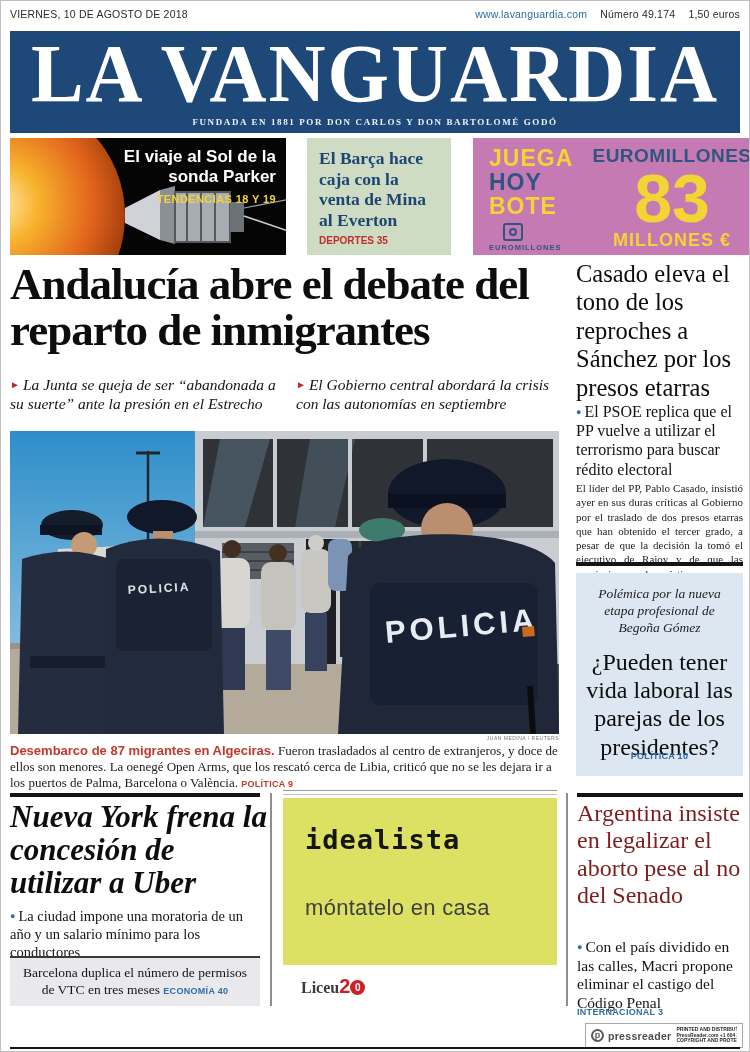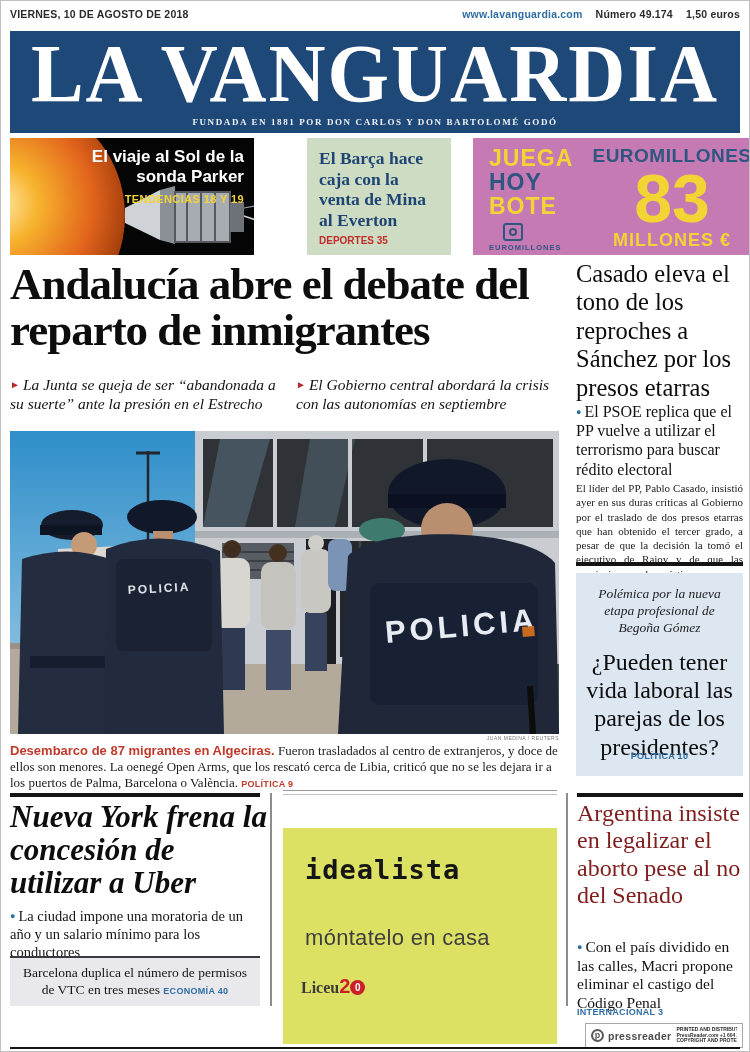--- a/index.html
+++ b/index.html
@@ -5,32 +5,32 @@
   * { margin:0; padding:0; box-sizing:border-box; }
   html,body { background:#e9e9e9; }
   .page {
     position:relative; width:750px; height:1052px; background:#fff;
     font-family:"Liberation Serif", serif; overflow:hidden;
     border:1px solid #c0c0c0; margin:0 auto;
   }
   
   .topbar { position:absolute; top:7px; left:9px; right:9px; display:flex;
     justify-content:space-between; font-family:"Liberation Sans",sans-serif;
-    font-size:10.5px; font-weight:bold; color:#2b2b2b; letter-spacing:.2px; }
+    font-size:10.5px; font-weight:normal; color:#2b2b2b; letter-spacing:.2px; }
   .topbar-right span { margin-left:10px; }
   .topbar-url { color:#2e6da4; }
   
   .masthead { position:absolute; top:30px; left:9px; right:9px; height:102px;
     background:#1e4878; color:#fff; text-align:center; }
   .masthead-title { font-size:79px; font-weight:bold; line-height:86px;
     letter-spacing:2px; transform:scaleY(1.04); }
   .masthead-sub { font-size:9px; font-weight:bold; letter-spacing:1.6px; color:#eef2f7; }
   
   .promo { position:absolute; top:137px; height:117px; overflow:hidden; }
-  .promo-parker { left:9px; width:244px; background:#050505; }
+  .promo-parker { left:9px; width:276px; background:#050505; }
   .sun { position:absolute; left:-115px; top:-40px; width:230px; height:235px; border-radius:50%;
     background:radial-gradient(circle at 45% 45%, #ffe9a8 0%, #f7b32d 22%, #e2641c 52%, #8a2f06 80%, #1d0800 100%); }
   .parker-text { position:absolute; right:10px; top:9px; width:190px; text-align:right;
     font-family:"Liberation Sans",sans-serif; font-weight:bold; font-size:17px;
     line-height:1.15; color:#fff; }
   .parker-section { position:absolute; right:10px; top:55px; width:190px; text-align:right;
     font-family:"Liberation Sans",sans-serif; font-weight:bold; font-size:11px;
     color:#f3d435; letter-spacing:.4px; }
   .promo-barca { left:306px; width:144px; background:#cddcc3; padding:10px 12px; }
   .barca-headline { color:#1d4473; font-size:17.5px; font-weight:bold; line-height:1.18; }
@@ -79,21 +79,21 @@
   .parejas-ref { position:absolute; bottom:13px; left:0; right:0; }
   
   .uber-headline { position:absolute; top:799px; left:9px; width:258px;
     font-style:italic; font-weight:bold; font-size:31px; line-height:1.07; color:#0d0d0d; }
   .uber-sub { position:absolute; top:906px; left:9px; width:252px; font-size:14.5px; line-height:1.25; color:#141414; }
   .uber-box { position:absolute; top:955px; left:9px; width:250px; background:#e9e9ed;
     border-top:2.5px solid #3a3a3a; padding:7px 6px; text-align:center; font-size:13.5px; line-height:1.25; color:#141414; }
   .vdiv { position:absolute; width:1.5px; background:#8d8d8d; }
   .ad-toprule { position:absolute; top:789px; left:282px; width:274px; height:5px;
     border-top:1.5px solid #9a9a9a; border-bottom:1px solid #c2c2c2; }
-  .ad-box { position:absolute; top:827px; left:282px; width:274px; height:216px; background:#dce163; }
+  .ad-box { position:absolute; top:797px; left:282px; width:274px; height:167px; background:#dce163; }
   .ad-brand { margin:26px 0 0 22px; font-family:"DejaVu Sans Mono",monospace;
     font-weight:bold; font-size:27px; letter-spacing:1px; color:#151515; }
   .ad-tagline { margin:40px 0 0 22px; font-family:"Liberation Sans",sans-serif;
     font-size:22px; color:#3f3f3f; letter-spacing:.3px; }
   .liceu { position:absolute; top:974px; left:300px; font-size:16px; font-weight:bold; color:#3a3a3a; }
   .liceu-num { color:#cc2027; font-family:"Liberation Sans",sans-serif; font-size:20px; font-weight:bold; }
   .liceu-circle { display:inline-block; width:15px; height:15px; border-radius:50%;
     background:#cc2027; color:#fff; font-size:10px; line-height:15px; text-align:center;
     font-family:"Liberation Sans",sans-serif; font-weight:bold; vertical-align:2px; }
   .arg-headline { position:absolute; top:799px; left:576px; width:170px;

